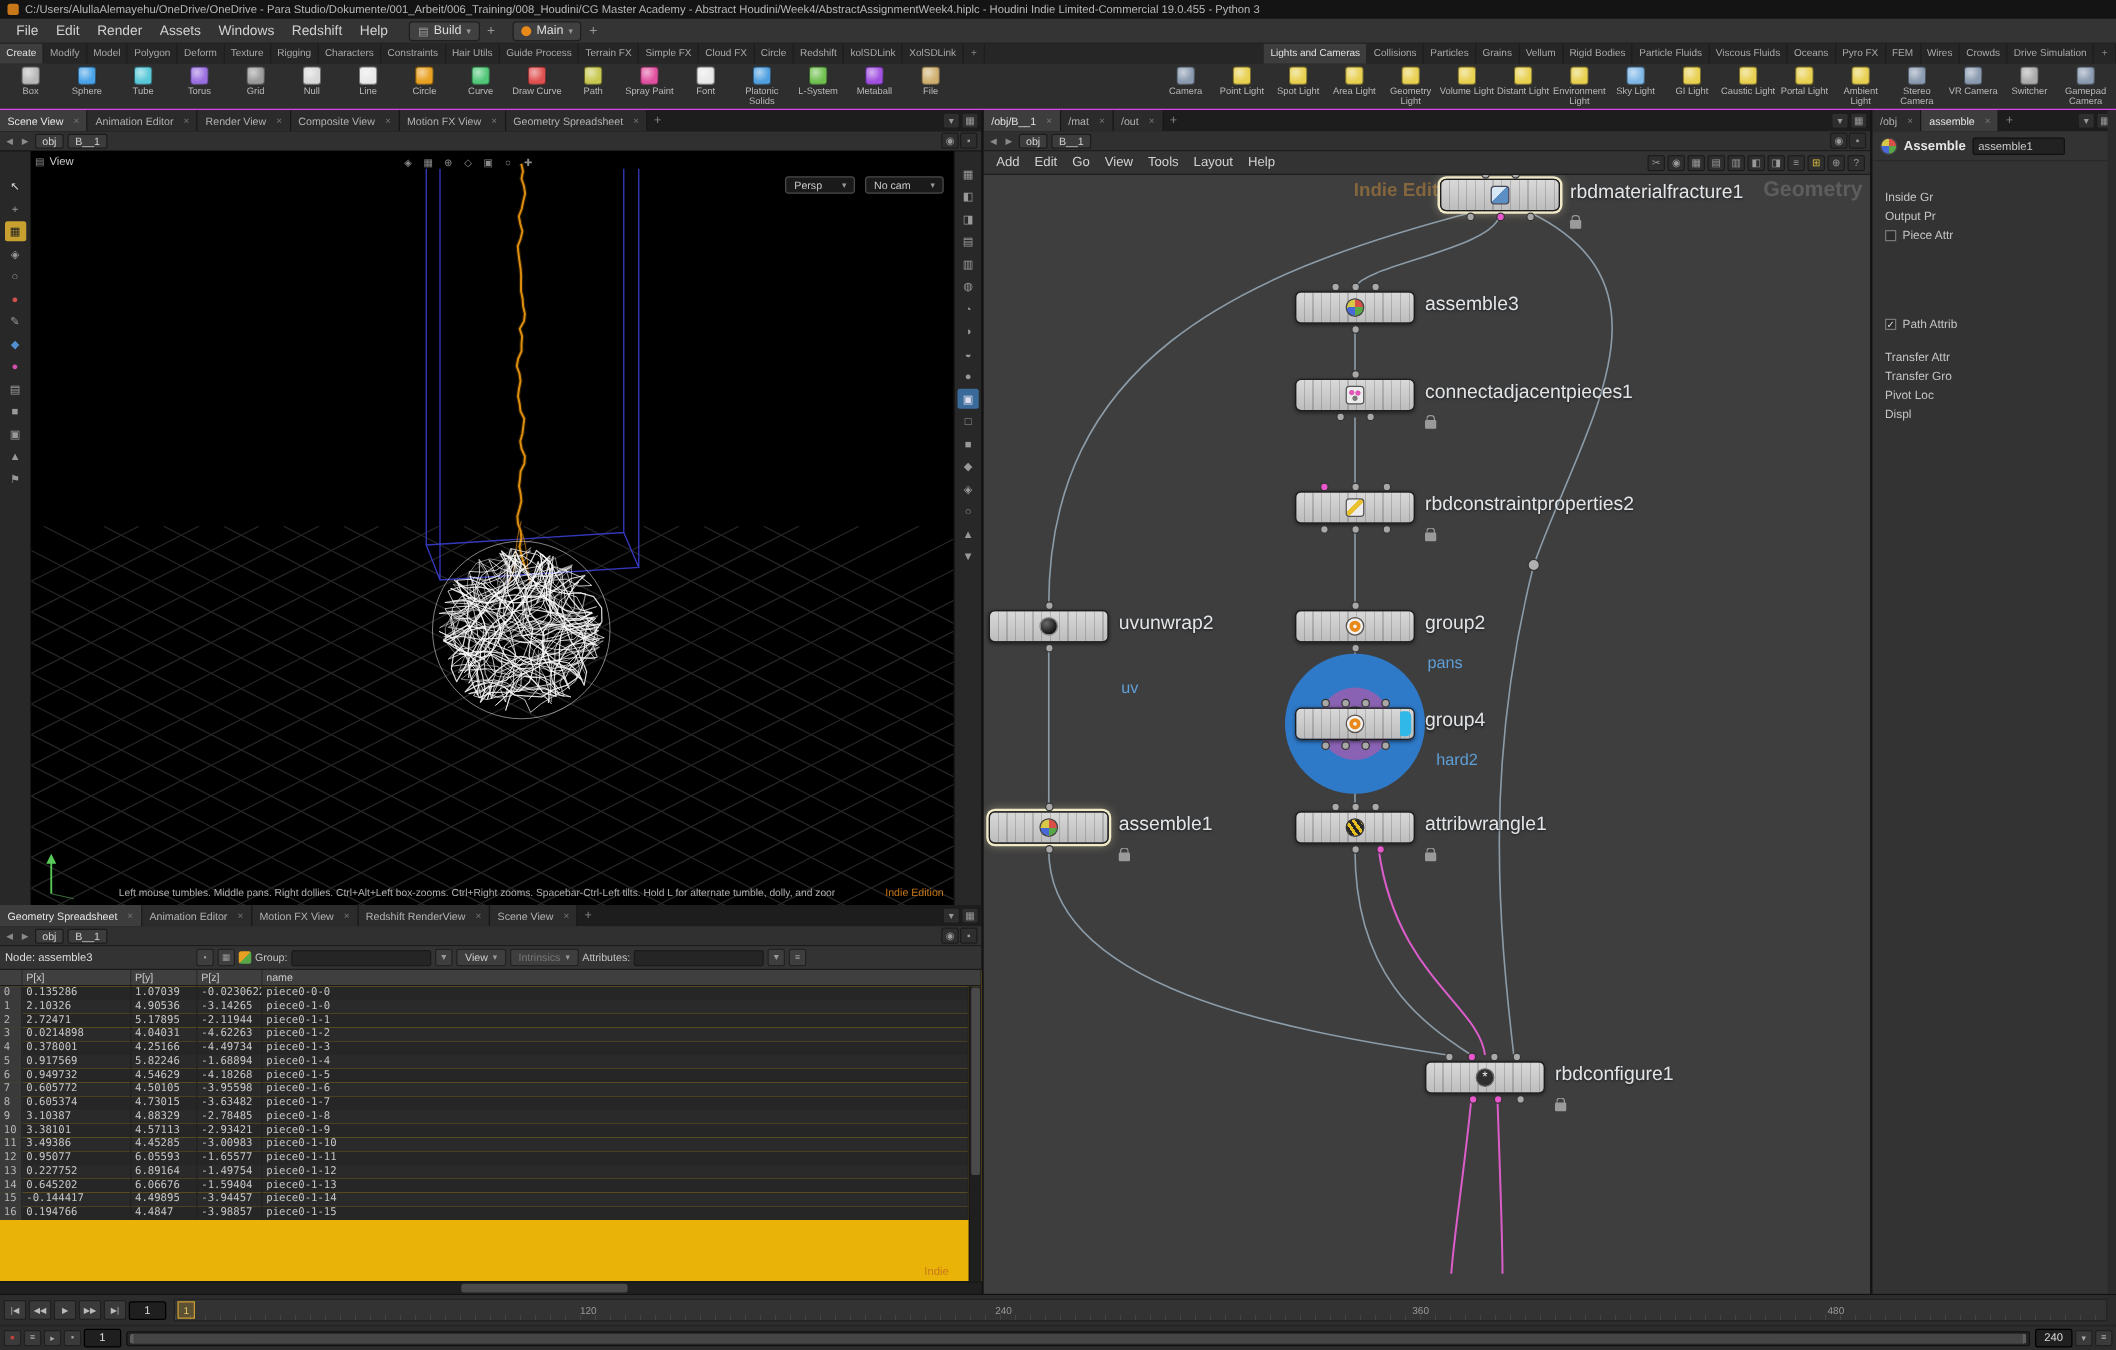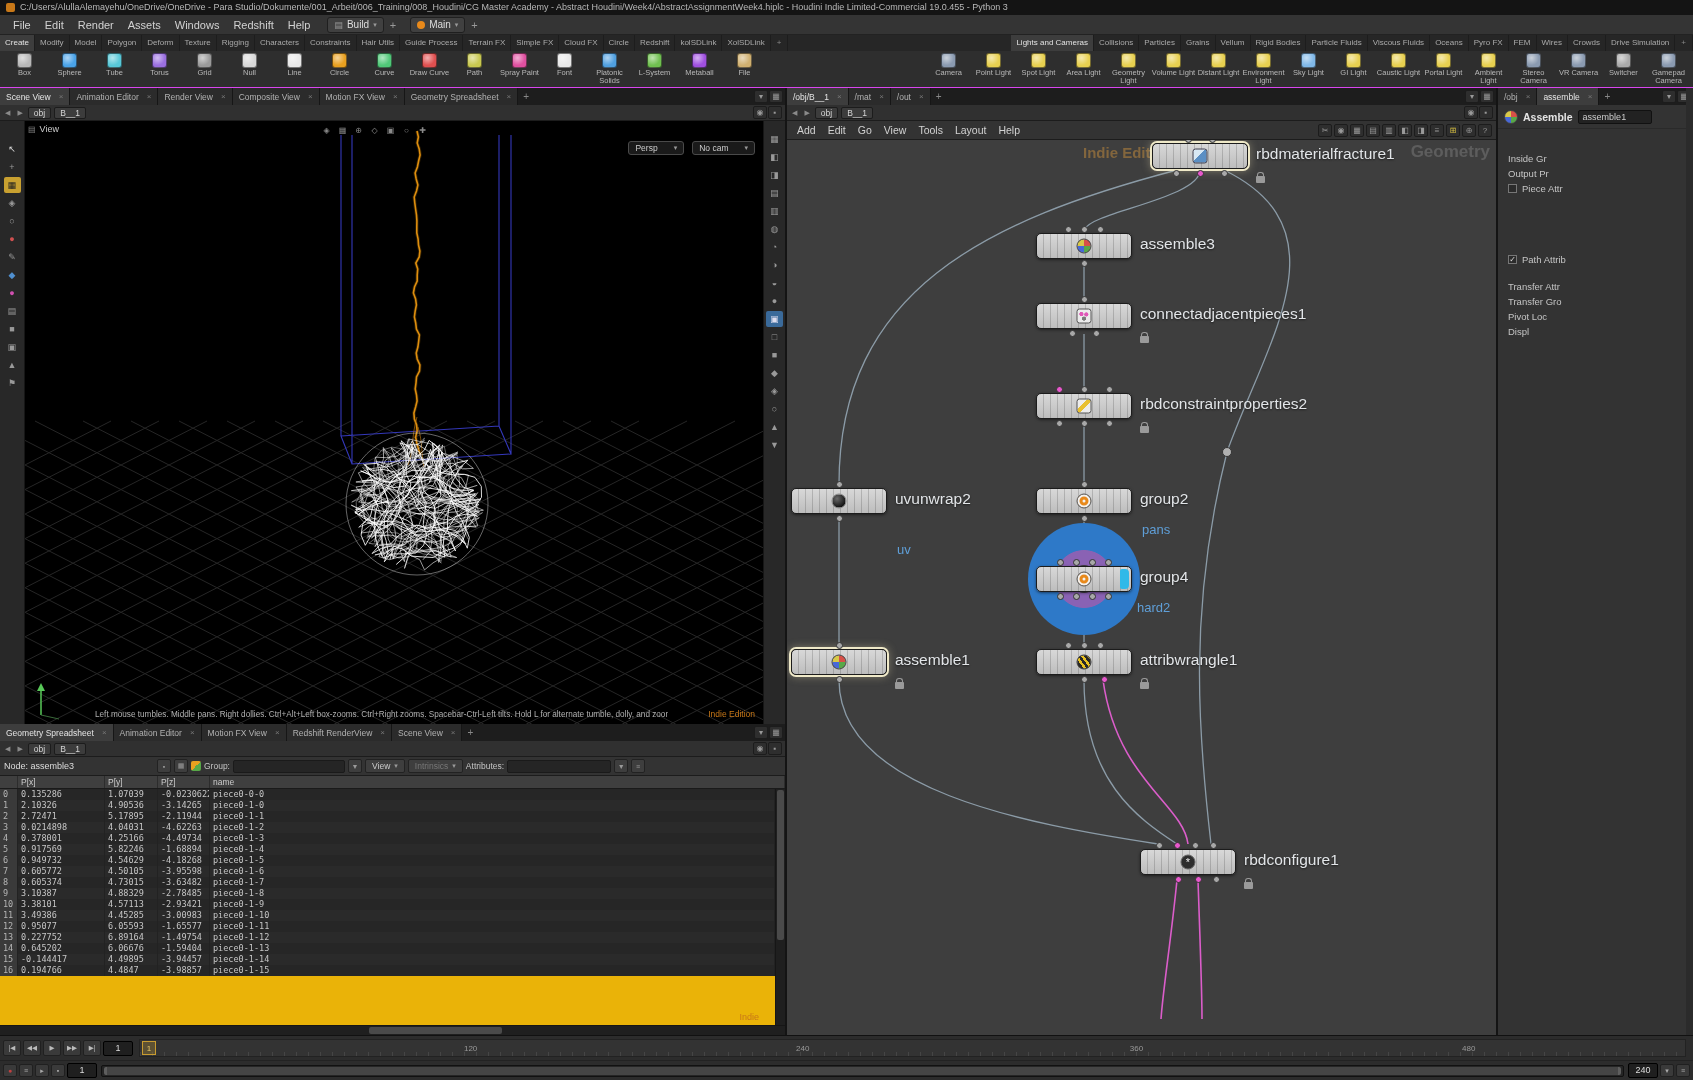--- a/index.html
+++ b/index.html
@@ -922,21 +922,21 @@
             </div>
             <div class="dot" style="left: 269.5px; top: 418.5px;"></div>
             <div class="dot" style="left: 285.5px; top: 418.5px;"></div>
             <div class="dot" style="left: 301.5px; top: 418.5px;"></div>
             <div class="dot" style="left: 317.5px; top: 418.5px;"></div>
             <div class="dot" style="left: 269.5px; top: 452.5px;"></div>
             <div class="dot" style="left: 285.5px; top: 452.5px;"></div>
             <div class="dot" style="left: 301.5px; top: 452.5px;"></div>
             <div class="dot" style="left: 317.5px; top: 452.5px;"></div>
             <div class="node-label" style="left: 353px; top: 428px;">group4</div>
-            <div class="node-sublabel" style="left: 350px; top: 460px;">hard2</div>
+            <div class="node-sublabel" style="left: 362px; top: 460px;">hard2</div>
             <div class="node selected" style="left: 4px; top: 509px;">
               <div class="node-icon i-assemble"></div>
             </div>
             <div class="dot" style="left: 48.5px; top: 501.5px;"></div>
             <div class="dot" style="left: 48.5px; top: 535.5px;"></div>
             <div class="node-label" style="left: 108px; top: 511px;">assemble1</div>
             <div class="lock" style="left: 108px; top: 542px;"></div>
             <div class="node" style="left: 249px; top: 509px;">
               <div class="node-icon i-wrangle"></div>
             </div>

